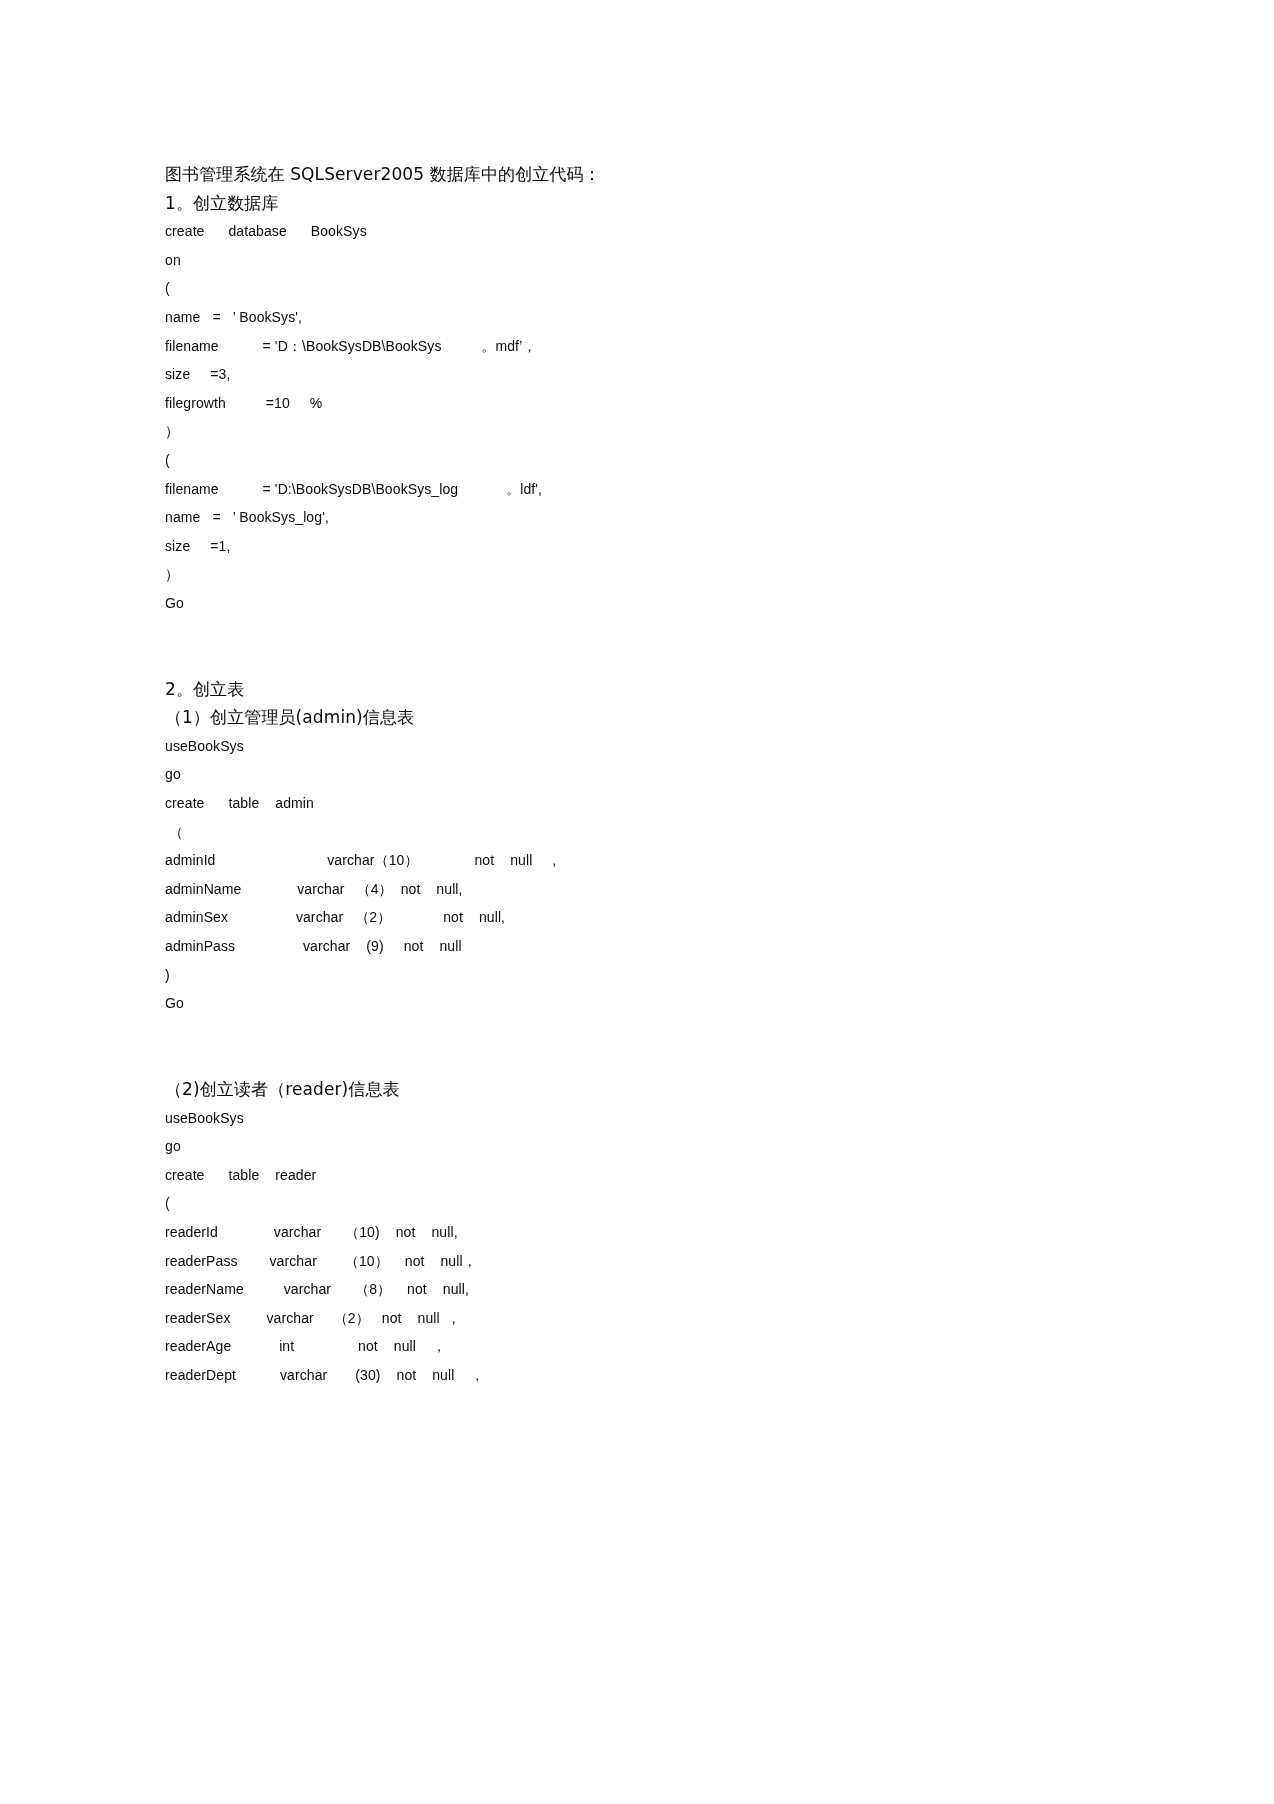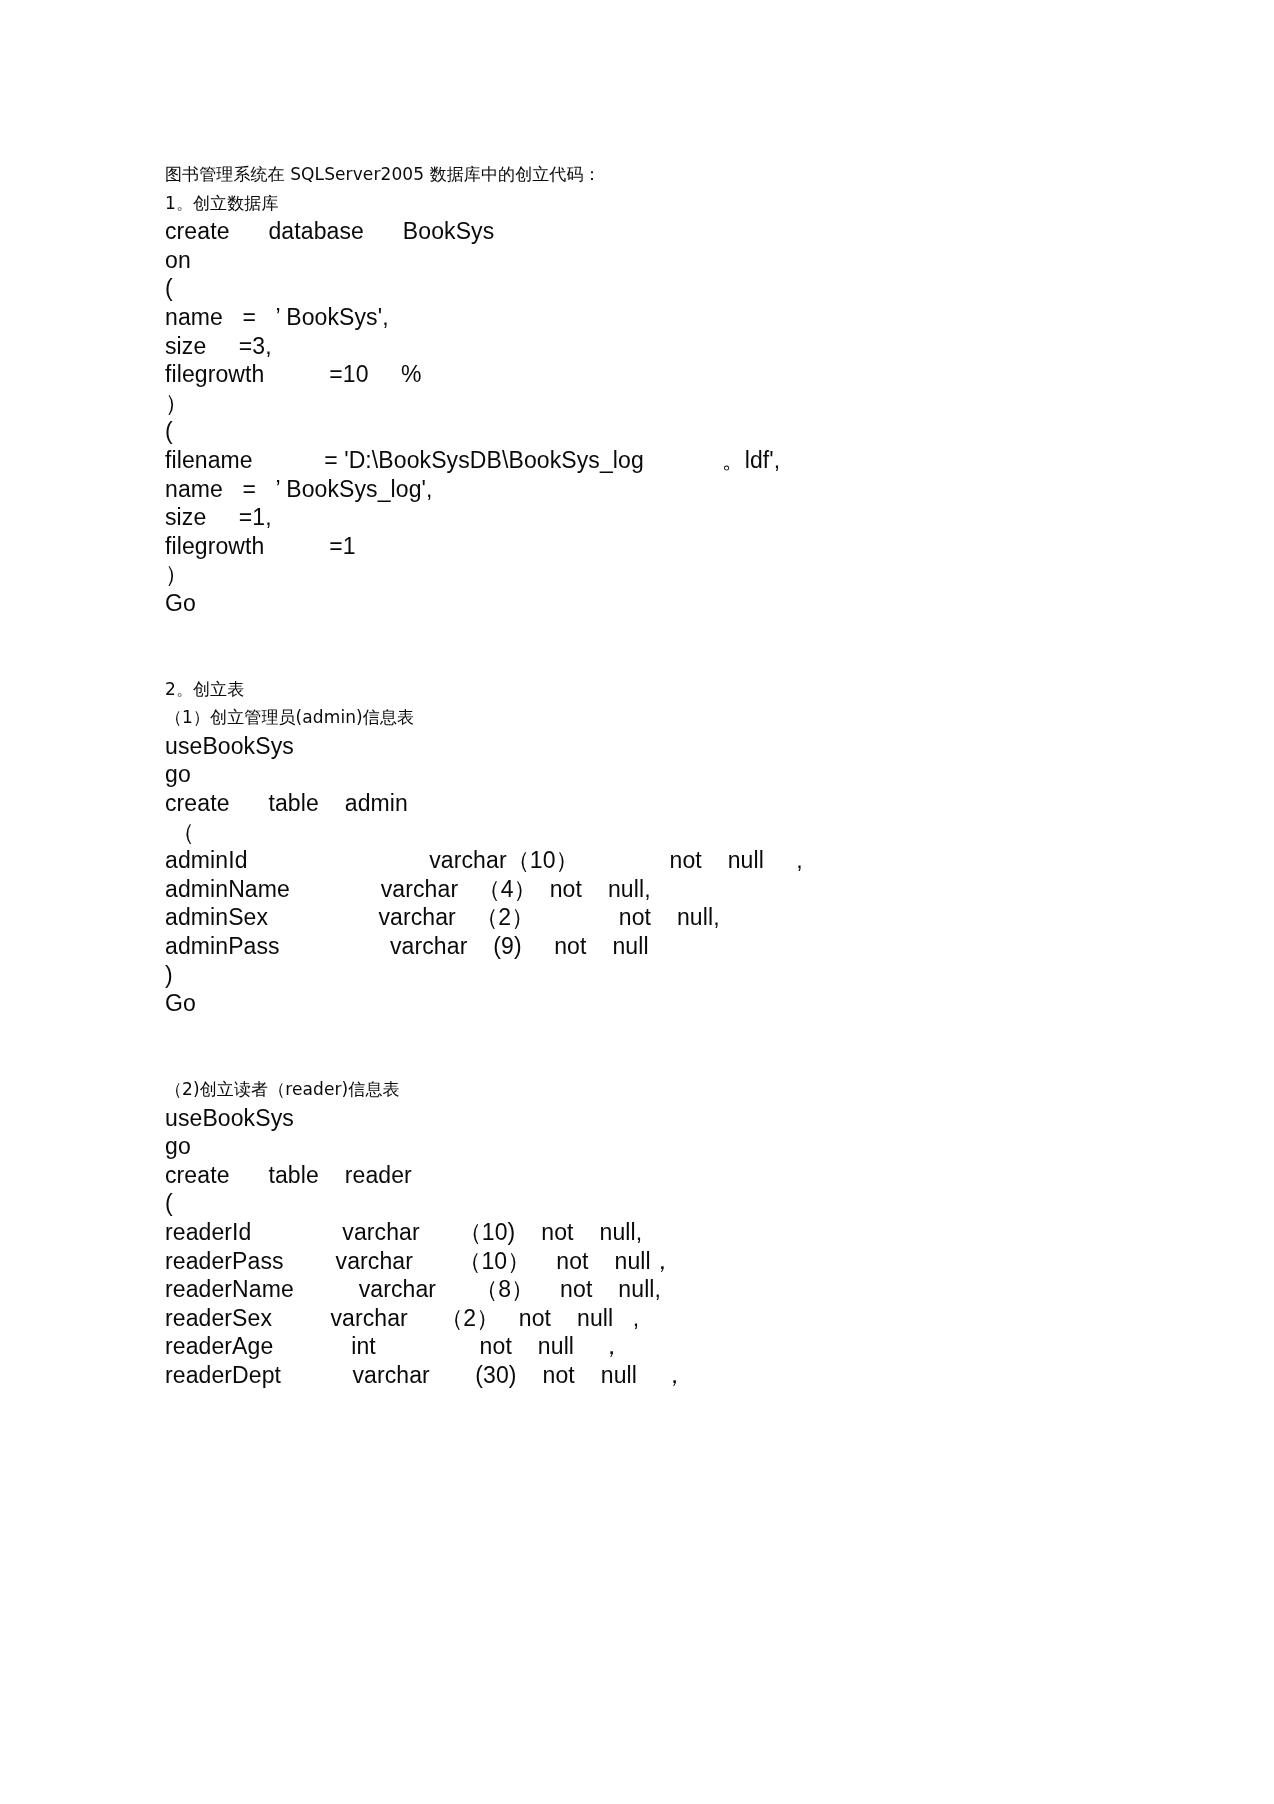--- a/index.html
+++ b/index.html
@@ -19,21 +19,21 @@
     overflow: hidden;
     margin-top: 32px;
   }
   .content {
     position: absolute;
     left: 165px;
     top: 128px;
     width: 960px;
   }
   .line {
-    font-size: 23px;
+    font-size: 14px;
     line-height: 28.6px;
     color: #0a0a0a;
     white-space: pre;
     letter-spacing: 0.1px;
     font-family: "Liberation Sans", "DejaVu Sans", sans-serif;
   }
   
   .cjk {
     font-family: "DejaVu Sans", "Liberation Sans", sans-serif;
     font-size: 17px;
@@ -50,28 +50,28 @@
   <div class="content">
 
     <div class="line cjk">图书管理系统在 SQLServer2005 数据库中的创立代码：</div>
 
     <div class="line cjk">1。创立数据库</div>
 
     <div class="line">create      database      BookSys</div>
     <div class="line">on</div>
     <div class="line">(</div>
     <div class="line">name   =   ’ BookSys',</div>
+    <div class="line">filename           = 'D：\BookSysDB\BookSys          。mdf’，</div>
     <div class="line">size     =3,</div>
     <div class="line">filegrowth          =10     %</div>
     <div class="line">）</div>
     <div class="line">(</div>
     <div class="line">filename           = 'D:\BookSysDB\BookSys_log            。ldf',</div>
     <div class="line">name   =   ’ BookSys_log',</div>
     <div class="line">size     =1,</div>
-    <div class="line">filegrowth          =1</div>
     <div class="line">）</div>
     <div class="line">Go</div>
 
     <div class="spacer"></div>
     <div class="spacer"></div>
 
     <div class="line cjk">2。创立表</div>
 
     <div class="line cjk indent-1">（1）创立管理员(admin)信息表</div>
     <div class="line">useBookSys</div>

